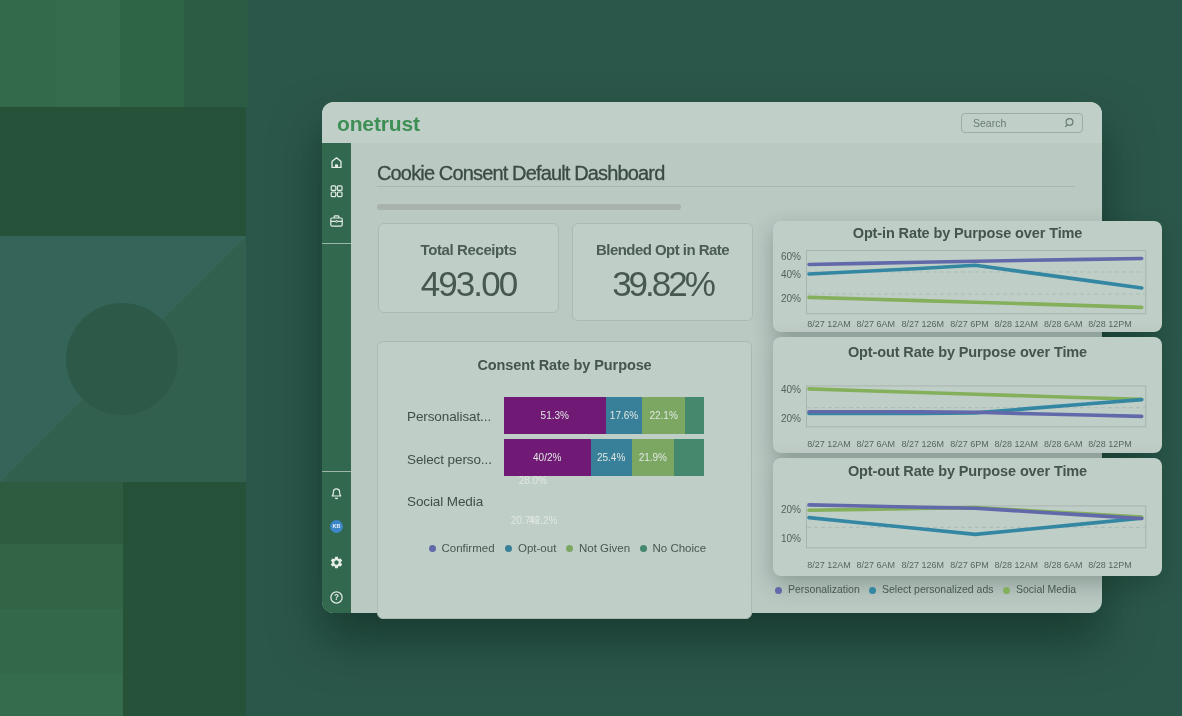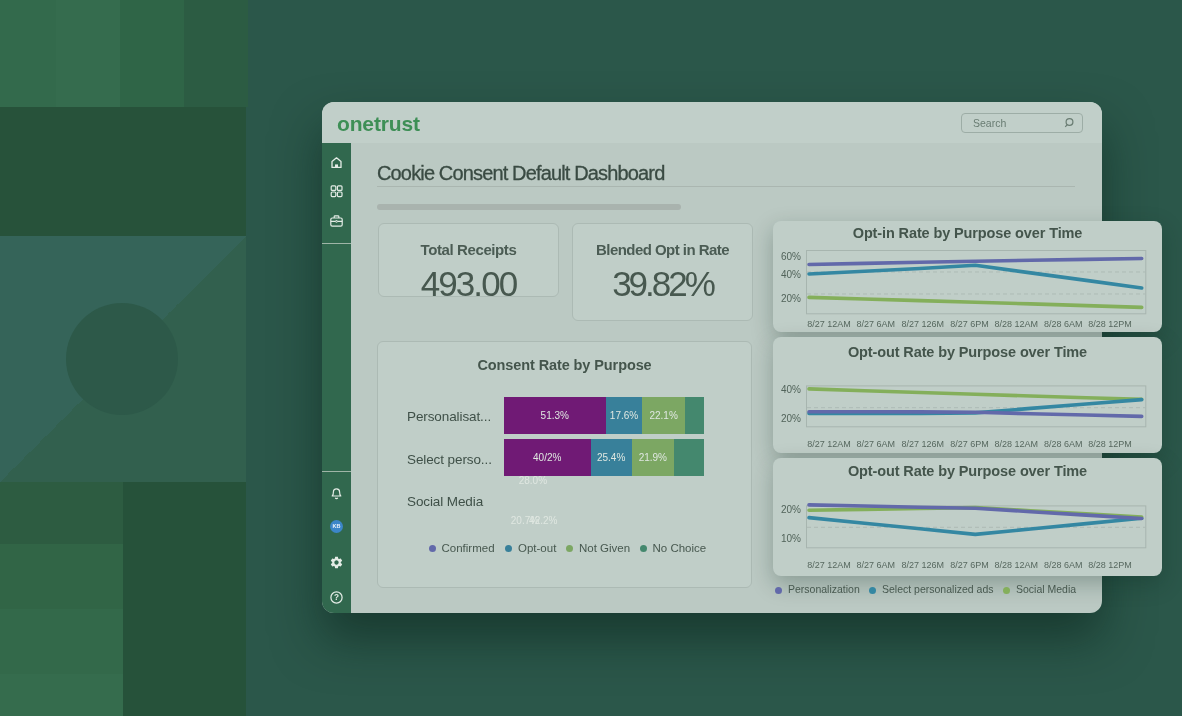--- a/index.html
+++ b/index.html
@@ -32,26 +32,26 @@
   #searchtxt { left:651px; top:15px; font-size:10.5px; color:#697C72; }
   #sidebar { left:0; top:41px; width:29px; height:470px; background:#31684E; border-radius:0 0 0 12px; }
   .sep { left:0; width:29px; height:1px; background:#9FB5A7; }
   .icon { left:0; width:29px; text-align:center; color:#E4ECE6; }
 
   #content-head { left:55px; top:60px; font-size:20px; letter-spacing:-0.85px; color:#3A4B43; -webkit-text-stroke:0.3px #3A4B43; }
   #divider { left:55px; top:84px; width:698px; height:1px; background:#AAB6B0; }
   #progress { left:55px; top:101.5px; width:304px; height:6.5px; border-radius:3.5px; background:#A9B3AE; }
 
   .panel { background:#C0CEC8; border:1px solid #ACBAB4; border-radius:6px; }
-  #stat1 { left:56px; top:121px; width:181px; height:74px; }
+  #stat1 { left:56px; top:121px; width:181px; height:90px; }
   #stat2 { left:250px; top:121px; width:181px; height:98px; }
   .stat-label { position:absolute; left:0; top:17px; width:100%; text-align:center; font-size:15px; font-weight:bold; color:#4B5C54; }
   .stat-value { position:absolute; left:0; top:40px; width:100%; text-align:center; font-size:35px; color:#47584F; }
 
-  #consent { left:55px; top:239px; width:375px; height:247px;padding-left:21px; }
+  #consent { left:55px; top:239px; width:375px; height:278px;padding-left:21px; }
   #consent-title { left:0; top:15px; width:100%; text-align:center; font-size:14.5px; letter-spacing:-0.1px; font-weight:bold; color:#44554C; }
   .rowlab { position:absolute; text-align:left; font-size:13.5px; letter-spacing:-0.1px; color:#3F5048; }
   .bar { position:absolute; left:126px; width:200px; height:37px; display:flex; }
   .bar div { height:100%; position:relative; }
   .bar span { position:absolute; width:100%; text-align:center; top:50%; margin-top:-6px; font-size:10px; color:#DFE7E1; }
   .cp { background:#701a75; } .ct { background:#38809A; } .cg { background:#7CA763; } .cd { background:#44886E; }
   .legend { position:absolute; font-size:11.5px; color:#47584F; white-space:nowrap; }
   .dot { display:inline-block; width:7px; height:7px; border-radius:50%; margin-right:6px; vertical-align:middle; }
 
   .chartcard { left:451px; width:389px; background:#C0CEC8; border-radius:8px;

